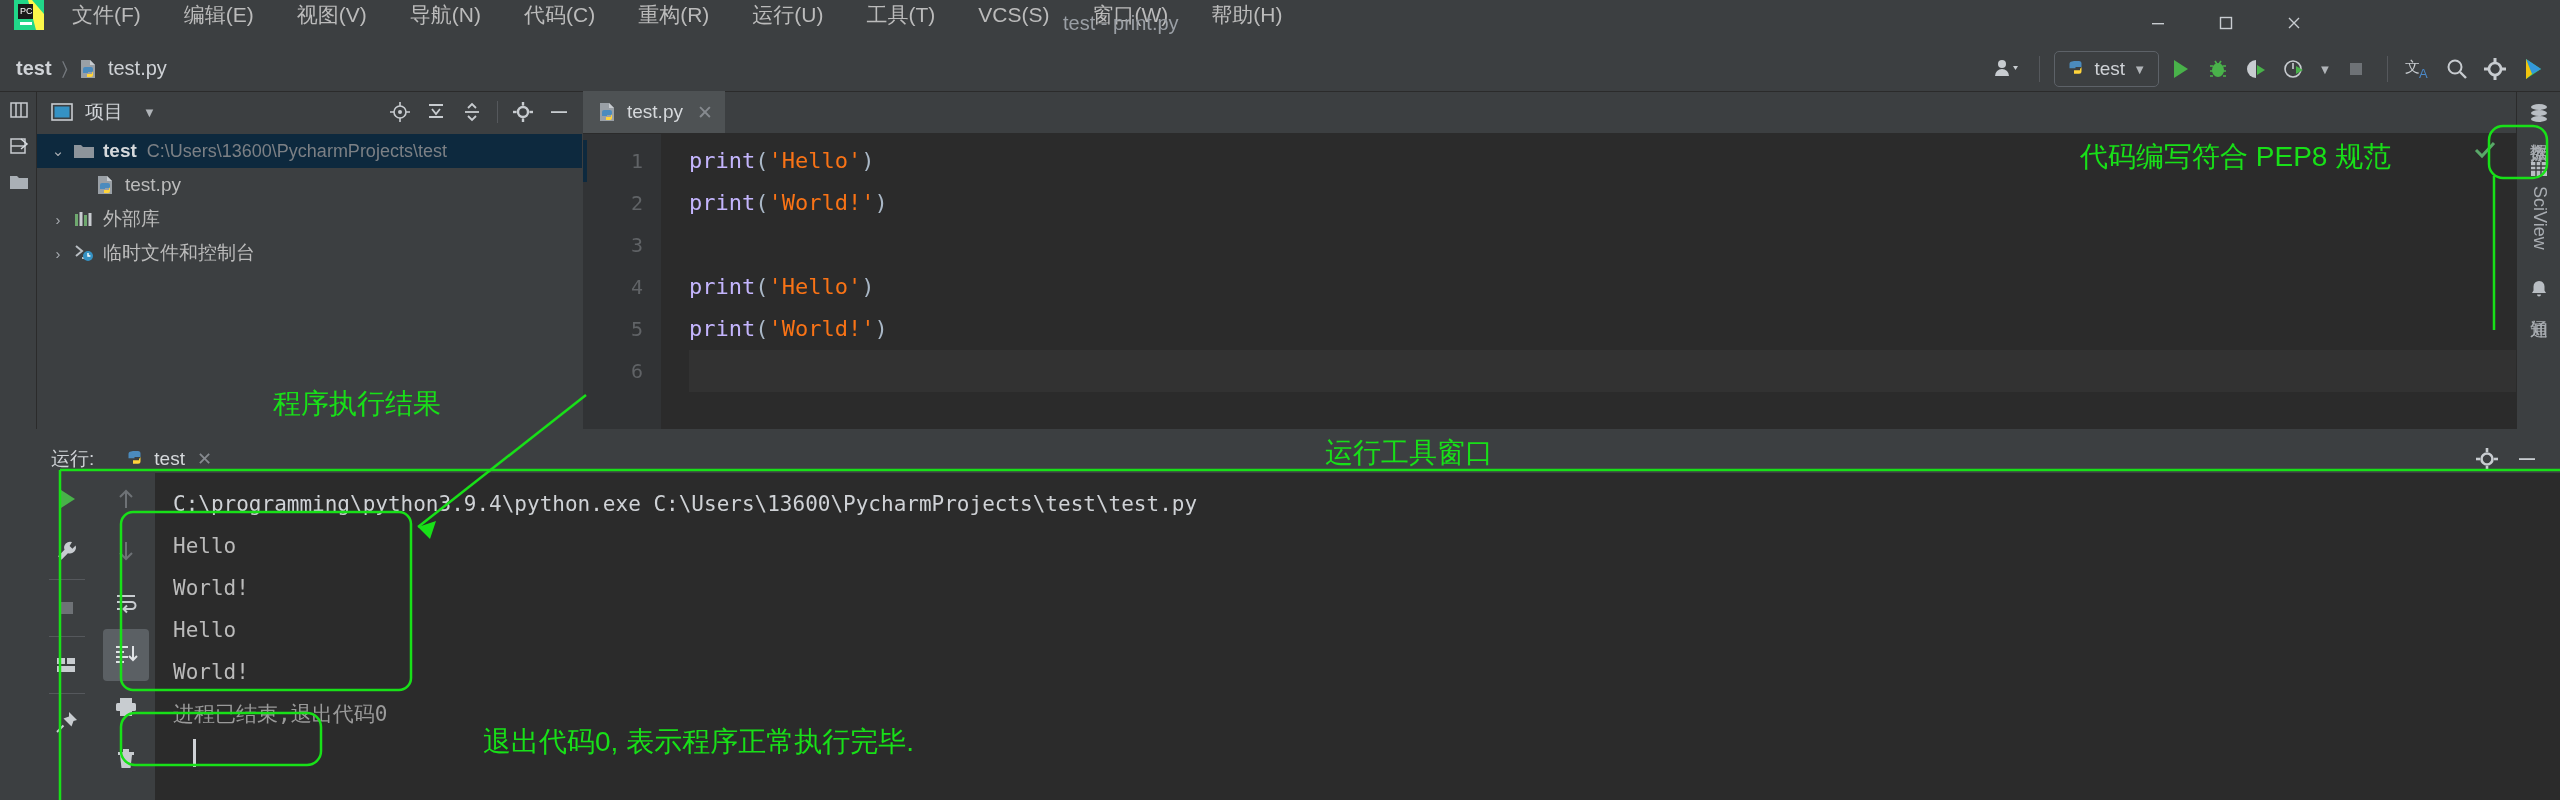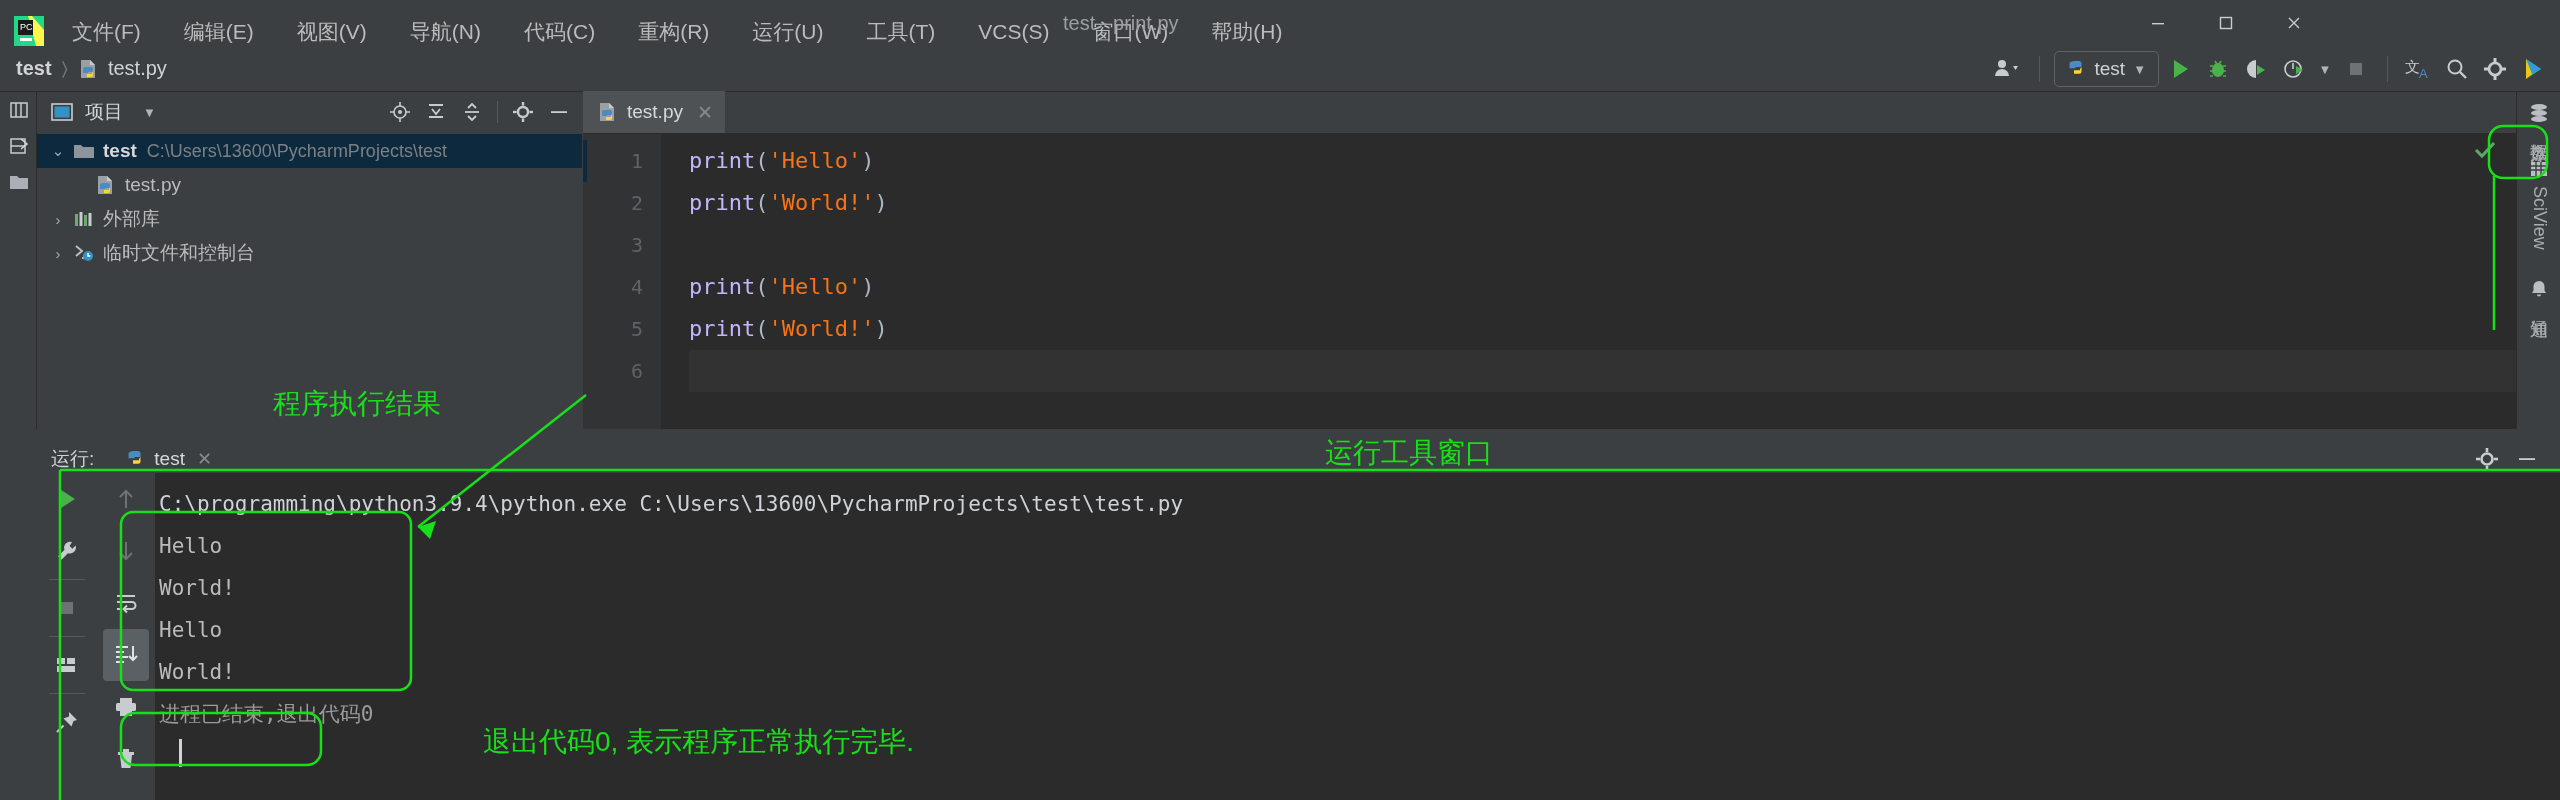--- a/index.html
+++ b/index.html
@@ -7,21 +7,21 @@
     width: 2560px; height: 800px;
     background: #3c3f41;
     font-family: "Liberation Sans", "DejaVu Sans", sans-serif;
     overflow: hidden;
   }
   .app { position: relative; width: 2560px; height: 800px; background: #3c3f41; }
 
   
   .menubar {
     position: absolute; left: 0; top: 0; width: 2328px; height: 46px;
-    background: #3c3f41; display: flex; align-items: flex-end;
+    background: #3c3f41; display: flex; align-items: flex-start;
   }
   .pc-logo { width: 30px; height: 30px; margin-left: 14px; margin-right: 14px; position: relative; }
   .menu-items { display: flex; align-items: center; gap: 15px; }
   .menu-item {
     color: #bbbbbb; font-size: 21px; padding: 4px 14px; white-space: nowrap;
     line-height: 1;
   }
   .win-title {
     position: absolute; left: 1063px; top: 0; height: 46px;
     display: flex; align-items: center; color: #9a9fa5; font-size: 20px;
@@ -137,21 +137,21 @@
 
   .run-gutter1 { position: absolute; left: 37px; top: 44px; width: 60px; bottom: 0; background: #3c3f41; }
   .run-gutter2 { position: absolute; left: 97px; top: 44px; width: 58px; bottom: 0; background: #3c3f41; }
   .rg-ico { width: 100%; height: 52px; display: flex; align-items: center; justify-content: center; }
   .rg-ico.active { background: #5b6064; border-radius: 4px; width: 46px; margin-left: 6px; }
   .rg-sep { height: 1px; background: #55585c; margin: 2px 12px; }
 
   .console {
     position: absolute; left: 155px; top: 44px; right: 0; bottom: 0; background: #2b2b2b;
     font-family: "DejaVu Sans Mono", monospace; font-size: 21px; color: #bbbbbb;
-    padding: 10px 0 0 4px;
+    padding: 10px 0 0 18px;
   }
   .cons-line { height: 42px; line-height: 42px; white-space: pre; }
   .cons-line.cmd { color: #cfd2d6; }
   .cons-line.exit { color: #9a9a9a; }
   .cursor-bar { width: 3px; height: 28px; background: #cfd2d6; margin-top: 4px; margin-left: 20px; }
   .left-rail { position: absolute; left: 0; top: 44px; width: 37px; bottom: 0; background: #3c3f41; }
   .rail-ico { width: 37px; height: 40px; display: flex; align-items: center; justify-content: center; }
 
   
   .ann {
@@ -642,17 +642,18 @@
 
     <path d="M 586 395 L 418 527" fill="none" stroke="#18e018" stroke-width="2.5"></path>
     <polygon points="418,527 436,521 430,539" fill="#18e018"></polygon>
 
     <rect x="121" y="713" width="200" height="52" rx="14" ry="14" fill="none" stroke="#18e018" stroke-width="2.5"></rect>
 
     <path d="M 60 470 L 60 800" fill="none" stroke="#18e018" stroke-width="2.5"></path>
     <path d="M 60 470 L 2560 470" fill="none" stroke="#18e018" stroke-width="2.5"></path>
   </svg>
 
+  <div class="ann" style="left:2080px; top:138px;">代码编写符合 PEP8 规范</div>
   <div class="ann" style="left:273px; top:385px;">程序执行结果</div>
   <div class="ann" style="left:1325px; top:434px;">运行工具窗口</div>
   <div class="ann" style="left:483px; top:723px;">退出代码0, 表示程序正常执行完毕.</div>
 
 </div>
 
 </body></html>

